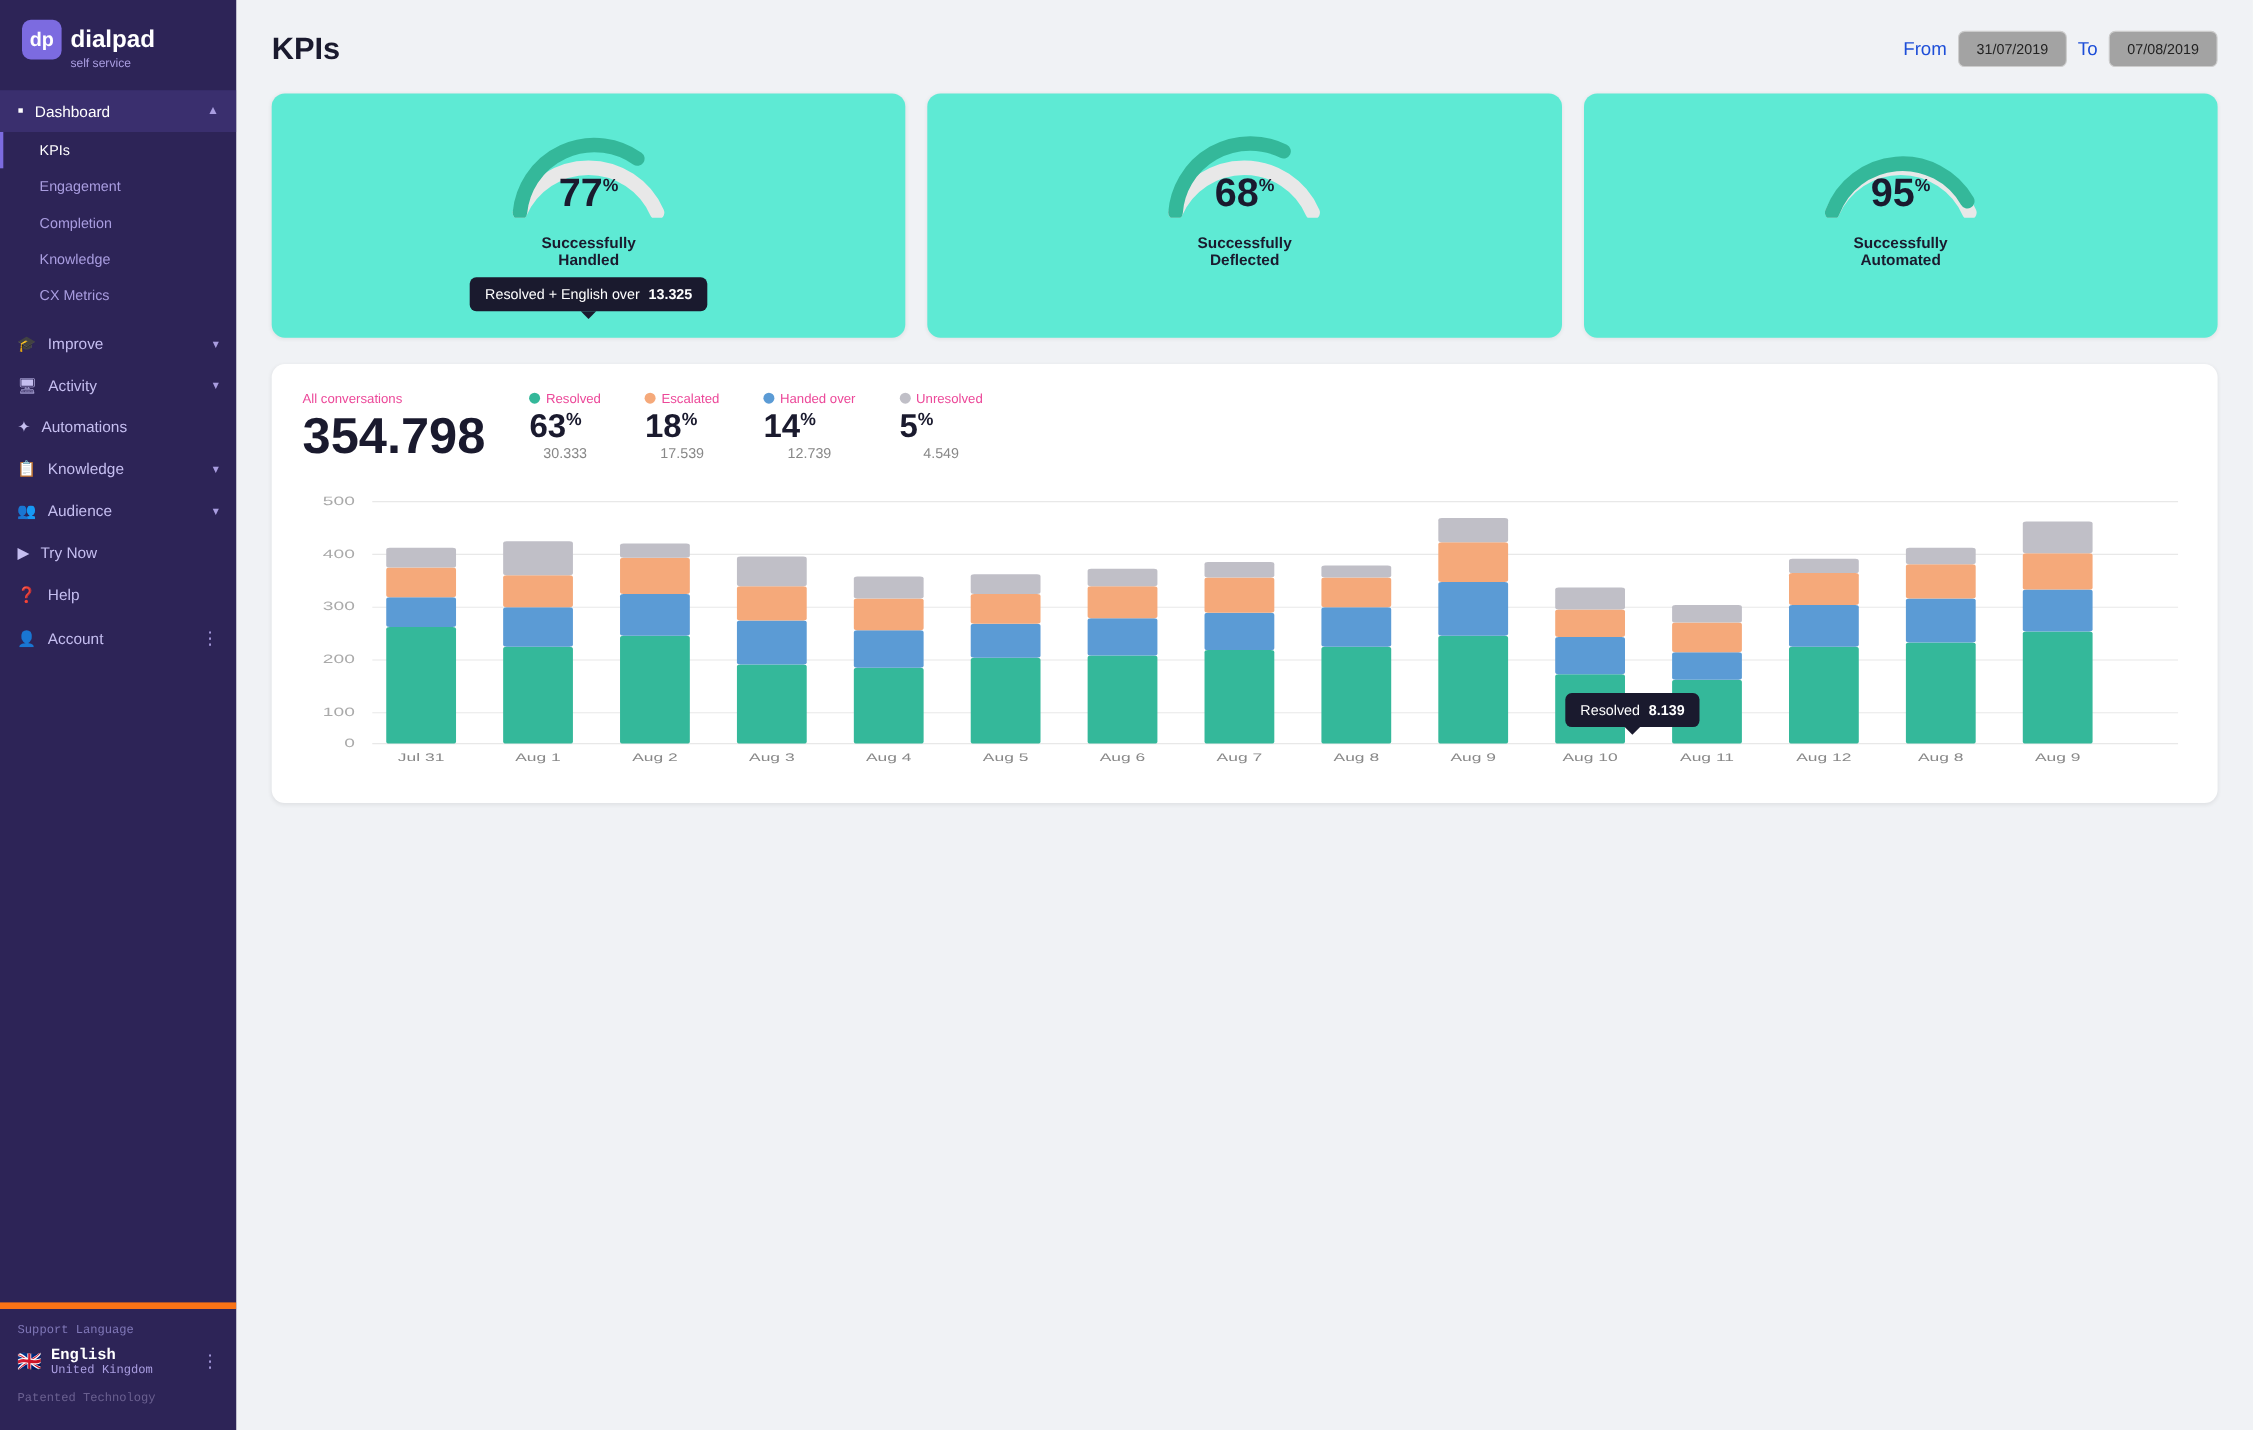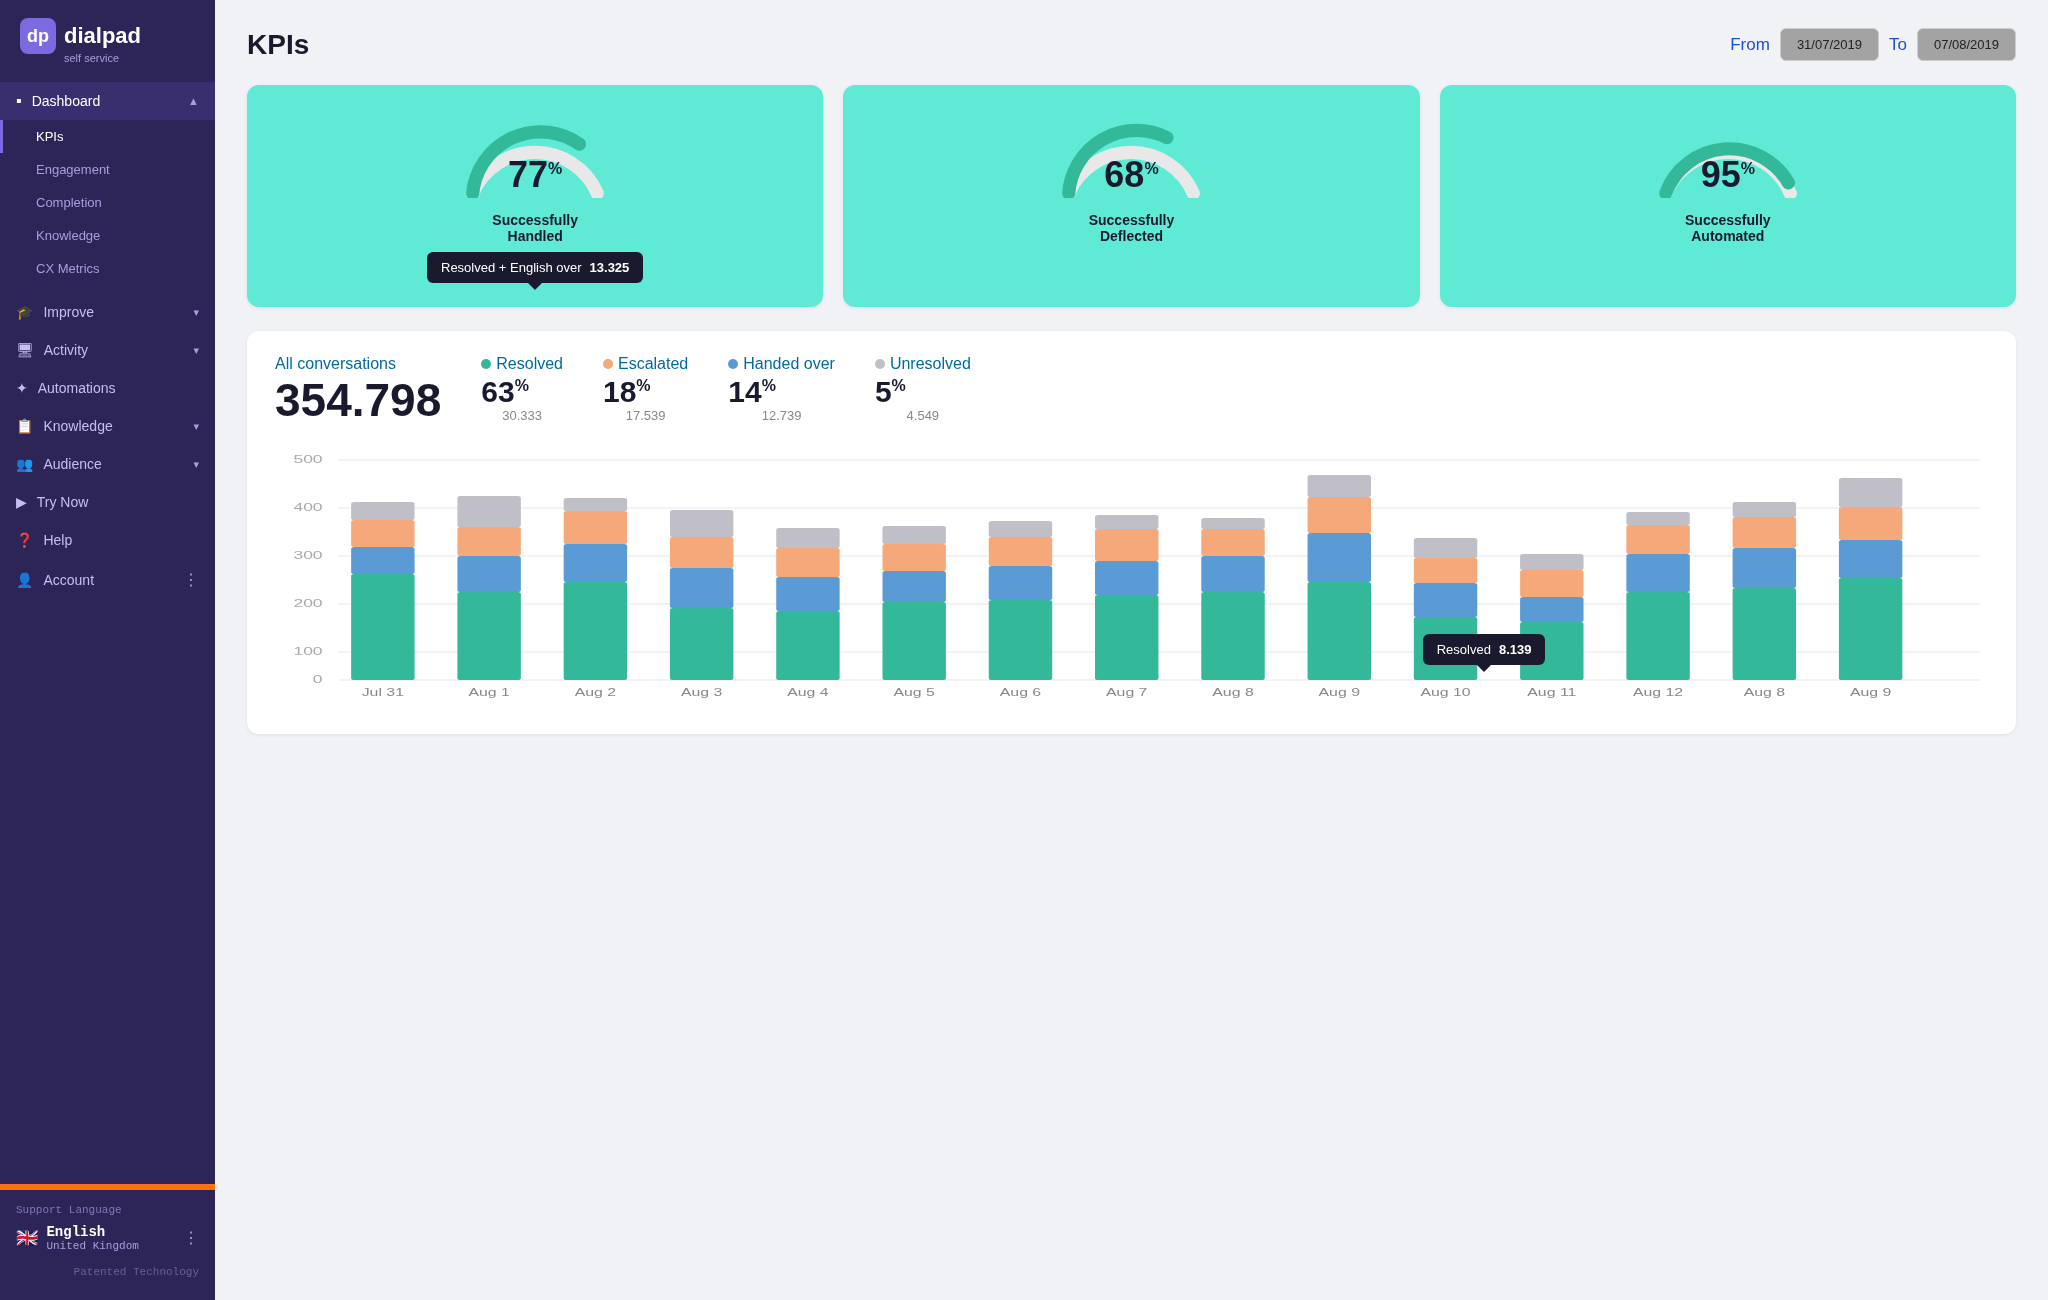--- a/index.html
+++ b/index.html
@@ -109,21 +109,21 @@
       cursor: pointer;
     }
     .lang-item .left { display: flex; align-items: center; gap: 8px; }
     .flag { font-size: 18px; }
     .lang-name { font-size: 14px; color: #fff; font-weight: 600; }
     .lang-region { font-size: 11px; color: #a99de0; }
     .patented {
       font-size: 11px;
       color: #6a6090;
       padding: 8px 16px 12px;
-      text-align: right;
+      text-align: left;
     }
 
     
     .main {
       flex: 1;
       overflow-y: auto;
       padding: 28px 32px;
       background: #f0f2f5;
     }
     .main-header {
@@ -231,22 +231,22 @@
     }
     .stats-header {
       display: flex;
       align-items: flex-start;
       gap: 40px;
       margin-bottom: 24px;
       flex-wrap: wrap;
     }
     .stat-group { display: flex; flex-direction: column; }
     .stat-label {
-      font-size: 16px;
-      color: #0369a1;
+      font-size: 12px;
+      color: #ec4899;
       margin-bottom: 2px;
       display: flex;
       align-items: center;
       gap: 5px;
     }
     .stat-dot {
       width: 10px; height: 10px;
       border-radius: 50%;
       display: inline-block;
     }

